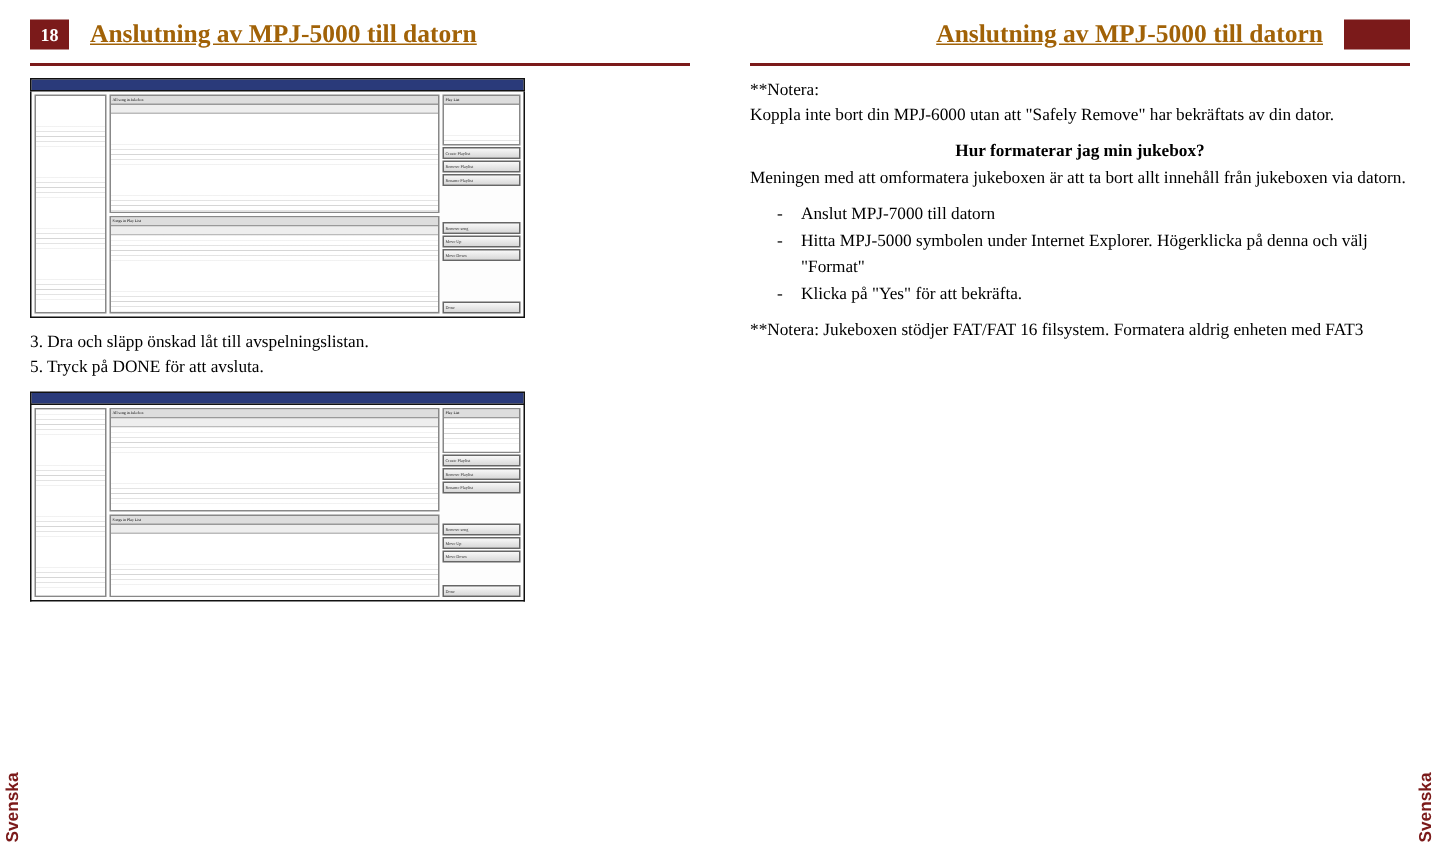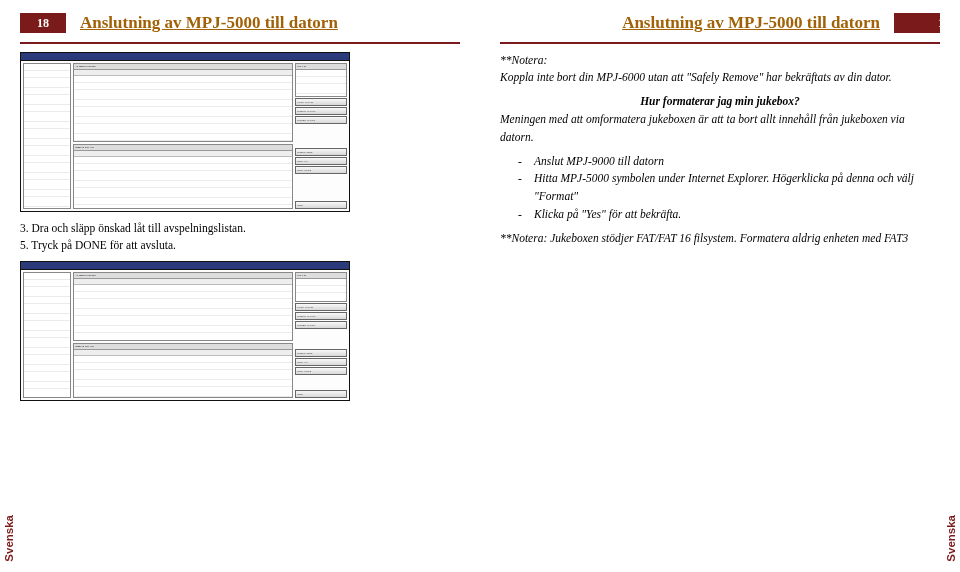--- a/index.html
+++ b/index.html
@@ -24,21 +24,21 @@
 
   .header {
     display: flex;
     align-items: center;
     height: 22px;
     margin: 12px 20px 8px 20px;
   }
   .page-left .header { justify-content: flex-start; }
   .page-right .header { justify-content: flex-end; }
   .pg-num {
-    width: 46px;
+    width: 26px;
     height: 20px;
     background: #7b1a1a;
     color: #fff;
     text-align: center;
     line-height: 20px;
     font-weight: bold;
     font-size: 12px;
   }
   .hdr-title {
     color: #a16207;
@@ -53,21 +53,21 @@
     height: 1.5px;
     background: #7b1a1a;
     margin: 0 20px 8px 20px;
   }
 
   .content {
     padding: 0 20px;
     line-height: 1.55;
   }
 
-  .italic-note { font-style: italic; }
+  .italic-note { }
   .bold { font-weight: bold; text-align: center; }
 
   .screenshot {
     width: 330px;
     height: 160px;
     margin: 6px 0 8px 0;
     position: relative;
     background: #fdfdfd;
   }
   .screenshot.small { height: 140px; }
@@ -236,21 +236,21 @@
   <div class="hr"></div>
 
   <div class="content italic-note">
     <div>**Notera:</div>
     <div>Koppla inte bort din MPJ-6000 utan att "Safely Remove" har bekräftats av din dator.</div>
     <div class="spacer"></div>
     <div class="bold">Hur formaterar jag min jukebox?</div>
     <div>Meningen med att omformatera jukeboxen är att ta bort allt innehåll från jukeboxen via datorn.</div>
     <div class="spacer"></div>
     <ul class="dash">
-      <li>Anslut MPJ-9000 till datorn</li>
+      <li>Anslut MPJ-7000 till datorn</li>
       <li>Hitta MPJ-5000 symbolen under Internet Explorer. Högerklicka på denna och välj "Format"</li>
       <li>Klicka på "Yes" för att bekräfta.</li>
     </ul>
     <div class="spacer"></div>
     <div>**Notera: Jukeboxen stödjer FAT/FAT 16 filsystem. Formatera aldrig enheten med FAT3</div>
   </div>
   <div class="side-label">Svenska</div>
 </div>
 
 </body></html>

